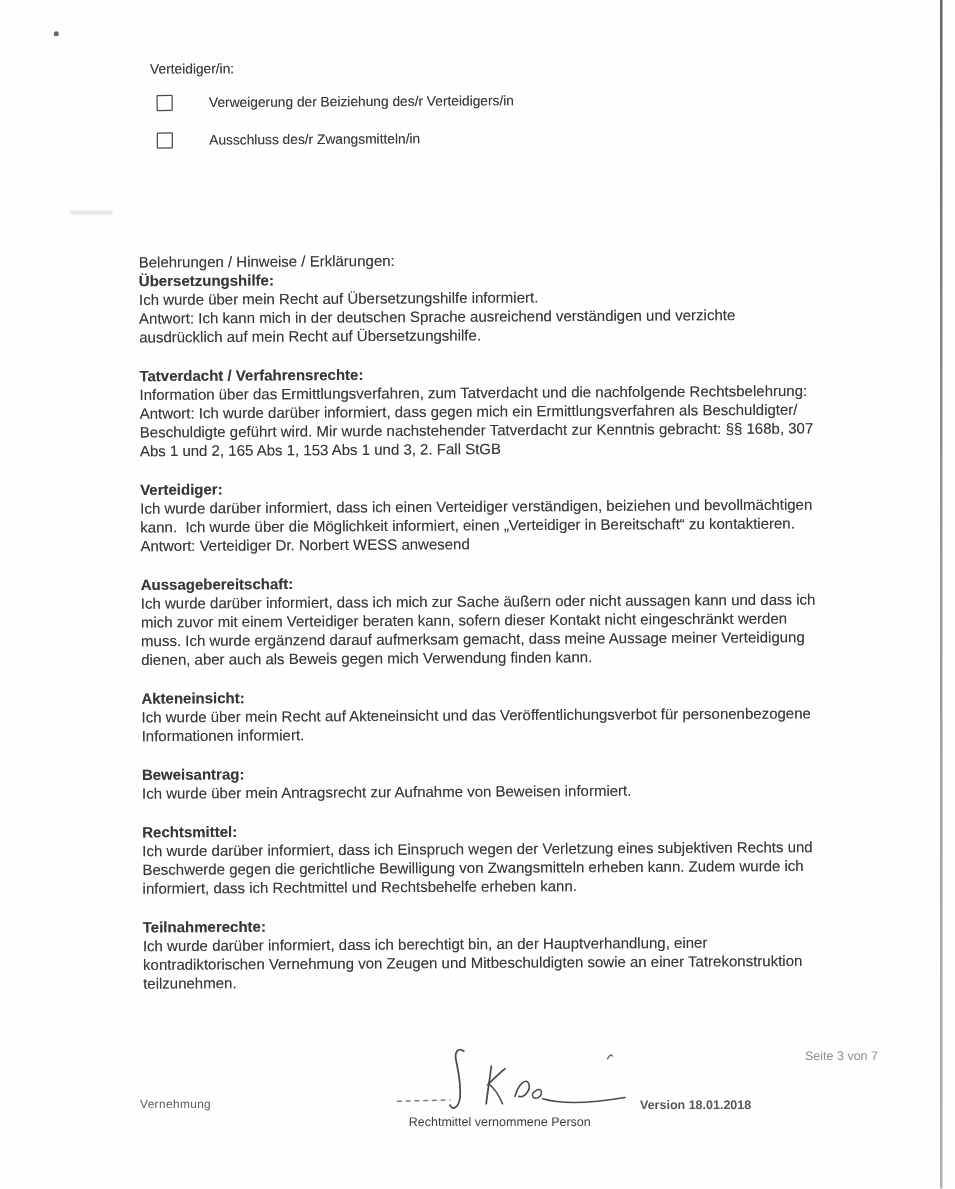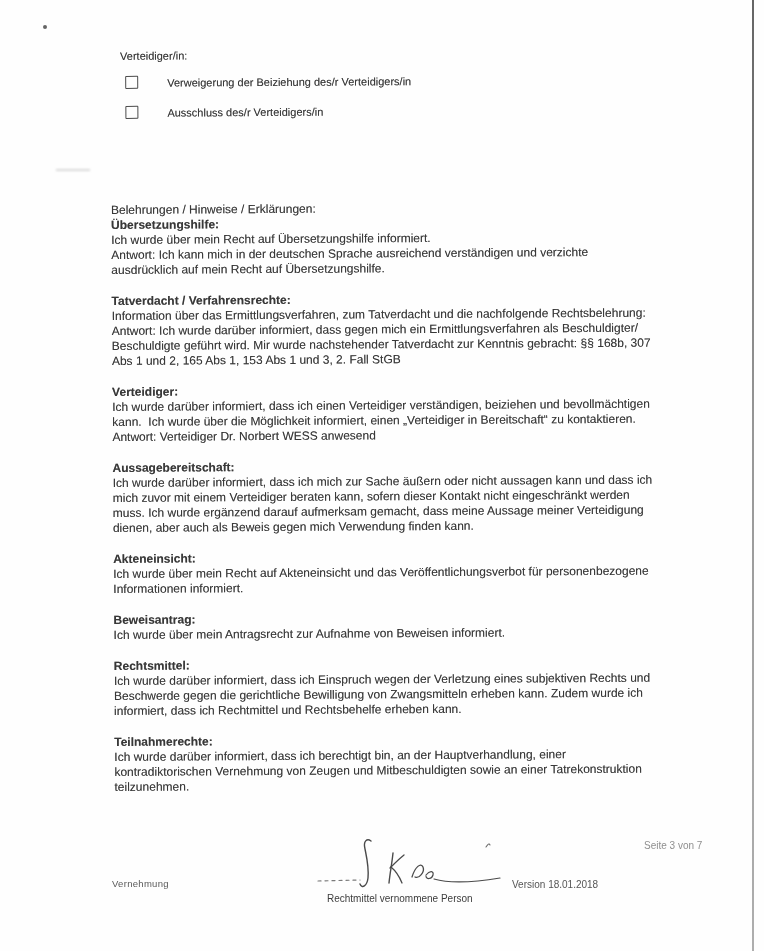--- a/index.html
+++ b/index.html
@@ -32,21 +32,21 @@
   .advisories{margin-top:84px;font-size:12px;line-height:15px;}
   .intro{white-space:pre;}
   .section{margin-top:16px;}
   .section.no-gap{margin-top:0;}
   .section .heading{font-weight:bold;white-space:pre;}
   .section .body{white-space:pre;}
   
   .footer-item{position:absolute;white-space:pre;}
   .f-doctype{left:112px;top:878px;font-size:9.5px;color:#5a5a5a;letter-spacing:.3px;}
   .f-caption{left:327px;top:893px;font-size:10px;color:#3d3d3d;}
-  .f-version{left:512px;top:879px;font-size:10px;color:#555555;}
+  .f-version{left:512px;top:879px;font-size:10px;color:#555555;font-weight:bold;}
   .f-page{left:644px;top:840px;font-size:10px;color:#8f8f8f;}
   .signature{position:absolute;left:316px;top:834px;width:200px;height:62px;}
   .signature svg{display:block;}
 </style>
 </head>
 <body>
 
 <div class="page">
 
   <div class="speck"></div>
@@ -57,21 +57,21 @@
 
     <div class="defender-label">Verteidiger/in:</div>
 
     <div class="opt-row first">
       <span class="box"></span>
       <span class="opt-label">Verweigerung der Beiziehung des/r Verteidigers/in</span>
     </div>
 
     <div class="opt-row second">
       <span class="box"></span>
-      <span class="opt-label">Ausschluss des/r Verteidigers/in</span>
+      <span class="opt-label">Ausschluss des/r Zwangsmitteln/in</span>
     </div>
 
     <div class="advisories">
       <div class="intro">Belehrungen / Hinweise / Erklärungen:</div>
 
       <div class="section no-gap">
         <div class="heading">Übersetzungshilfe:</div>
         <div class="body">Ich wurde über mein Recht auf Übersetzungshilfe informiert.
 Antwort: Ich kann mich in der deutschen Sprache ausreichend verständigen und verzichte
 ausdrücklich auf mein Recht auf Übersetzungshilfe.</div>

